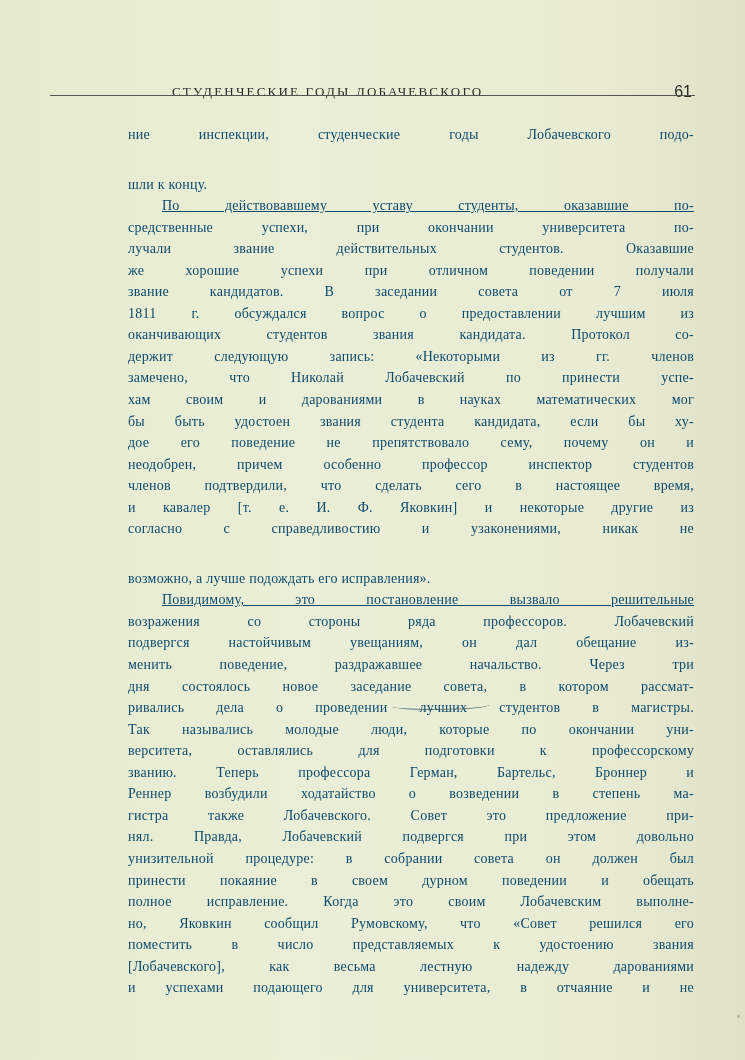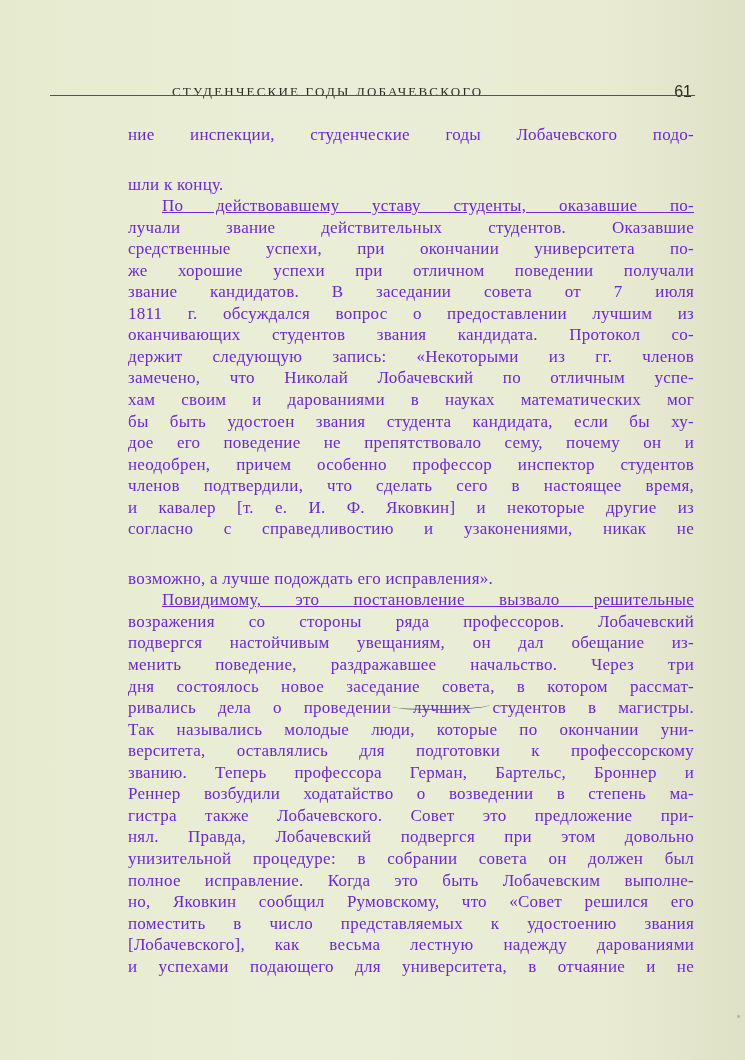--- a/index.html
+++ b/index.html
@@ -59,26 +59,26 @@
     .body-text {
       position: absolute;
       left: 128px;
       top: 124px;
       width: 566px;
     }
     .line {
       display: block;
       height: 21.55px;
       line-height: 21.55px;
-      font-size: 17px;
+      font-size: 14px;
       white-space: nowrap;
       text-align: justify;
       text-align-last: justify;
       letter-spacing: 0.25px;
-      color: #6d28d9;
+      color: #0c4a6e;
     }
     .line.last {
       text-align-last: left;
       margin-top: 28px;
     }
     .line.indent {
       padding-left: 34px;
       text-decoration: underline;
     }
     .pencil-mark {
@@ -108,28 +108,28 @@
   <div class="running-head">
     <span class="running-title">СТУДЕНЧЕСКИЕ ГОДЫ ЛОБАЧЕВСКОГО</span>
     <span class="page-number">61</span>
   </div>
   <div class="head-rule"></div>
 
   <div class="body-text">
     <span class="line">ние инспекции, студенческие годы Лобачевского подо-</span>
     <span class="line last">шли к концу.</span>
     <span class="line indent">По действовавшему уставу студенты, оказавшие по-</span>
+    <span class="line">средственные успехи, при окончании университета по-</span>
     <span class="line">лучали звание действительных студентов. Оказавшие</span>
-    <span class="line">средственные успехи, при окончании университета по-</span>
     <span class="line">же хорошие успехи при отличном поведении получали</span>
     <span class="line">звание кандидатов. В заседании совета от 7 июля</span>
     <span class="line">1811 г. обсуждался вопрос о предоставлении лучшим из</span>
     <span class="line">оканчивающих студентов звания кандидата. Протокол со-</span>
     <span class="line">держит следующую запись: «Некоторыми из гг. членов</span>
-    <span class="line">замечено, что Николай Лобачевский по отличным успе-</span>
+    <span class="line">замечено, что Николай Лобачевский по принести успе-</span>
     <span class="line">хам своим и дарованиями в науках математических мог</span>
     <span class="line">бы быть удостоен звания студента кандидата, если бы ху-</span>
     <span class="line">дое его поведение не препятствовало сему, почему он и</span>
     <span class="line">неодобрен, причем особенно профессор инспектор студентов</span>
     <span class="line">членов подтвердили, что сделать сего в настоящее время,</span>
     <span class="line">и кавалер [т. е. И. Ф. Яковкин] и некоторые другие из</span>
     <span class="line">согласно с справедливостию и узаконениями, никак не</span>
     <span class="line last">возможно, а лучше подождать его исправления».</span>
     <span class="line indent">Повидимому, это постановление вызвало решительные</span>
     <span class="line">возражения со стороны ряда профессоров. Лобачевский</span>
@@ -137,21 +137,22 @@
     <span class="line">менить поведение, раздражавшее начальство. Через три</span>
     <span class="line">дня состоялось новое заседание совета, в котором рассмат-</span>
     <span class="line">ривались дела о проведении лучших студентов в магистры.</span>
     <span class="line">Так назывались молодые люди, которые по окончании уни-</span>
     <span class="line">верситета, оставлялись для подготовки к профессорскому</span>
     <span class="line">званию. Теперь профессора Герман, Бартельс, Броннер и</span>
     <span class="line">Реннер возбудили ходатайство о возведении в степень ма-</span>
     <span class="line">гистра также Лобачевского. Совет это предложение при-</span>
     <span class="line">нял. Правда, Лобачевский подвергся при этом довольно</span>
     <span class="line">унизительной процедуре: в собрании совета он должен был</span>
-    <span class="line">полное исправление. Когда это быть Лобачевским выполне-</span>
+    <span class="line">принести покаяние в своем дурном поведении и обещать</span>
+    <span class="line">полное исправление. Когда это своим Лобачевским выполне-</span>
     <span class="line">но, Яковкин сообщил Румовскому, что «Совет решился его</span>
     <span class="line">поместить в число представляемых к удостоению звания</span>
     <span class="line">[Лобачевского], как весьма лестную надежду дарованиями</span>
     <span class="line">и успехами подающего для университета, в отчаяние и не</span>
   </div>
 
   <div class="pencil-mark"></div>
   <div class="speck" style="left:737px; top:1015px;"></div>
 </div>
 

